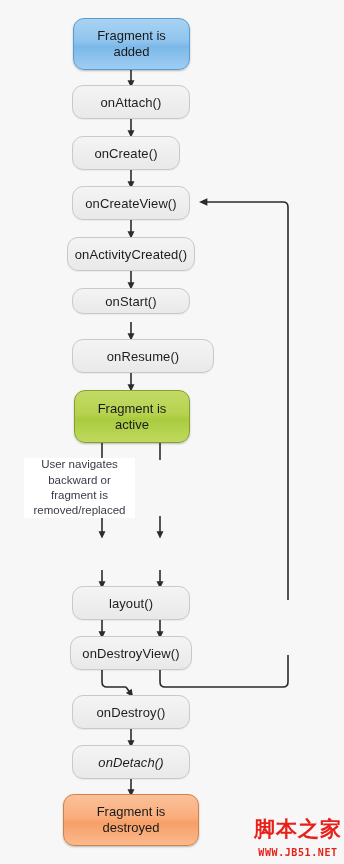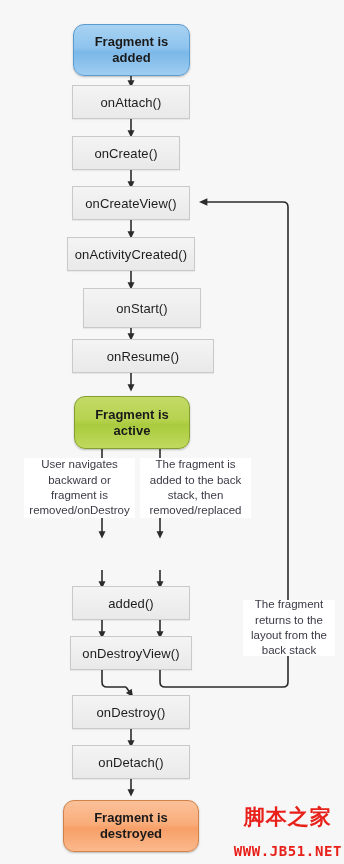--- a/index.html
+++ b/index.html
@@ -27,35 +27,34 @@
     box-sizing: border-box;
     display: flex;
     align-items: center;
     justify-content: center;
     text-align: center;
   }
   
   .method {
     background: linear-gradient(to bottom, #f4f4f4 0%, #eeeeee 55%, #e9e9e9 100%);
     border: 1px solid #c9c9c9;
-    border-radius: 0;
+    border-radius: 11px;
     color: #1d1d1d;
     font-size: 13px;
     letter-spacing: 0.1px;
     box-shadow: 0 1px 1px rgba(0,0,0,0.06);
   }
   
   .pill {
     border-radius: 11px;
     font-size: 13px;
-    font-weight: bold;
+    font-weight: normal;
     color: #1a1a1a;
     line-height: 1.22;
     box-shadow: 0 1px 2px rgba(0,0,0,0.25);
-    margin-top: 6px;
   }
   .pill-added {
     background: linear-gradient(to bottom, #a8d2f2 0%, #8fc4ee 45%, #7bb8e8 55%, #9fcdf2 100%);
     border: 1px solid #5a9bd0;
   }
   .pill-active {
     background: linear-gradient(to bottom, #c3da66 0%, #b6d24f 45%, #a9cb3e 55%, #c0d95e 100%);
     border: 1px solid #84a030;
   }
   .pill-destroyed {
@@ -87,25 +86,25 @@
   .wm-cn {
     font-family: "DejaVu Sans", sans-serif;
     font-size: 21px;
     font-weight: bold;
     color: #e8201a;
     letter-spacing: 1px;
     line-height: 1;
   }
   .wm-url {
     font-family: "DejaVu Sans Mono", monospace;
-    font-size: 14px;
+    font-size: 10px;
     font-weight: bold;
     color: #e8201a;
     letter-spacing: 0.6px;
-    margin-top: 16px;
+    margin-top: 8px;
     line-height: 1;
   }
 </style>
 </head>
 <body>
 
 <div id="canvas">
 
   <svg id="wires" viewBox="0 0 344 864" xmlns="http://www.w3.org/2000/svg">
     <defs>
@@ -174,61 +173,55 @@
   </div>
 
   <div class="node method" style="left:72px; top:186px; width:118px; height:34px;">
     <span>onCreateView()</span>
   </div>
 
   <div class="node method" style="left:67px; top:237px; width:128px; height:34px;">
     <span>onActivityCreated()</span>
   </div>
 
-  <div class="node method" style="left:83px; top:288px; width:118px; height:40px;align-items:center;">
+  <div class="node method" style="left:72px; top:288px; width:118px; height:26px;align-items:center;">
     <span>onStart()</span>
   </div>
 
   <div class="node method" style="left:72px; top:339px; width:142px; height:34px;">
     <span>onResume()</span>
   </div>
 
   <div class="node pill pill-active" style="left:74px; top:390px; width:116px; height:53px;">
     <div>
       <div>Fragment is</div>
       <div>active</div>
     </div>
   </div>
 
   <div class="note" style="left:24px; top:458px; width:111px; height:60px;">
-    <span>User navigates backward or fragment is removed/onDestroy</span>
-  </div>
-
-  <div class="note" style="left:140px; top:458px; width:111px; height:60px;">
-    <span>The fragment is added to the back stack, then removed/replaced</span>
-  </div>
+    <span>User navigates backward or fragment is removed/replaced</span>
+  </div>
+
 
 
   <div class="node method" style="left:72px; top:586px; width:118px; height:34px;">
-    <span>added()</span>
+    <span>layout()</span>
   </div>
 
   <div class="node method" style="left:70px; top:636px; width:122px; height:34px;">
     <span>onDestroyView()</span>
   </div>
 
-  <div class="note" style="left:243px; top:600px; width:92px; height:56px;">
-    <span>The fragment returns to the layout from the back stack</span>
-  </div>
 
   <div class="node method" style="left:72px; top:695px; width:118px; height:34px;">
     <span>onDestroy()</span>
   </div>
 
-  <div class="node method" style="left:72px; top:745px; width:118px; height:34px;">
+  <div class="node method" style="left:72px; top:745px; width:118px; height:34px;font-style:italic;">
     <span>onDetach()</span>
   </div>
 
   <div class="node pill pill-destroyed" style="left:63px; top:794px; width:136px; height:52px;">
     <div>
       <div>Fragment is</div>
       <div>destroyed</div>
     </div>
   </div>
 

